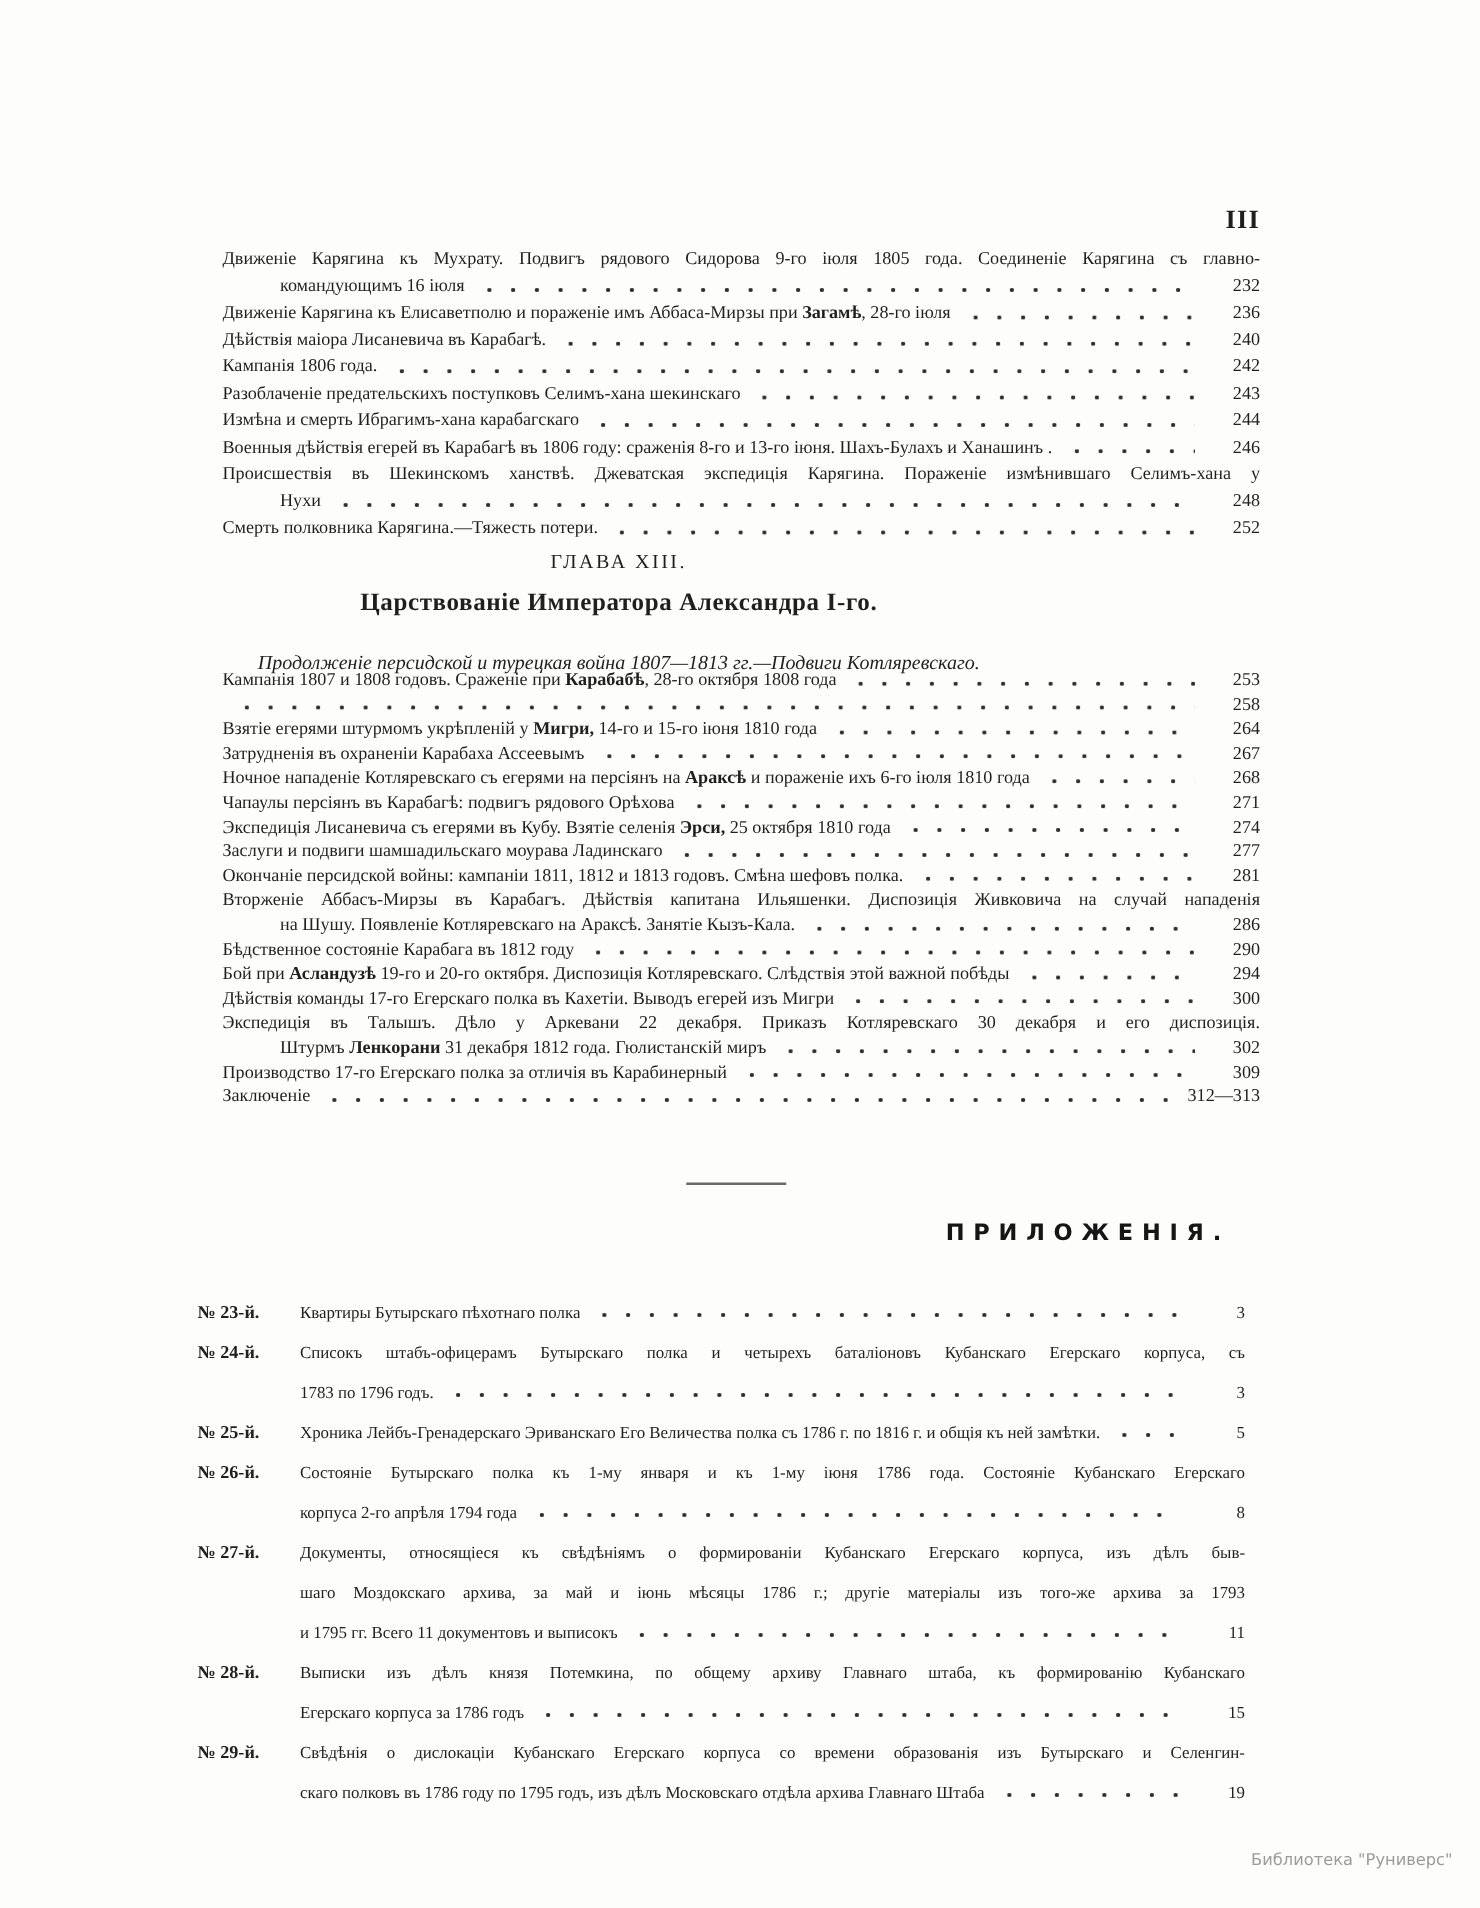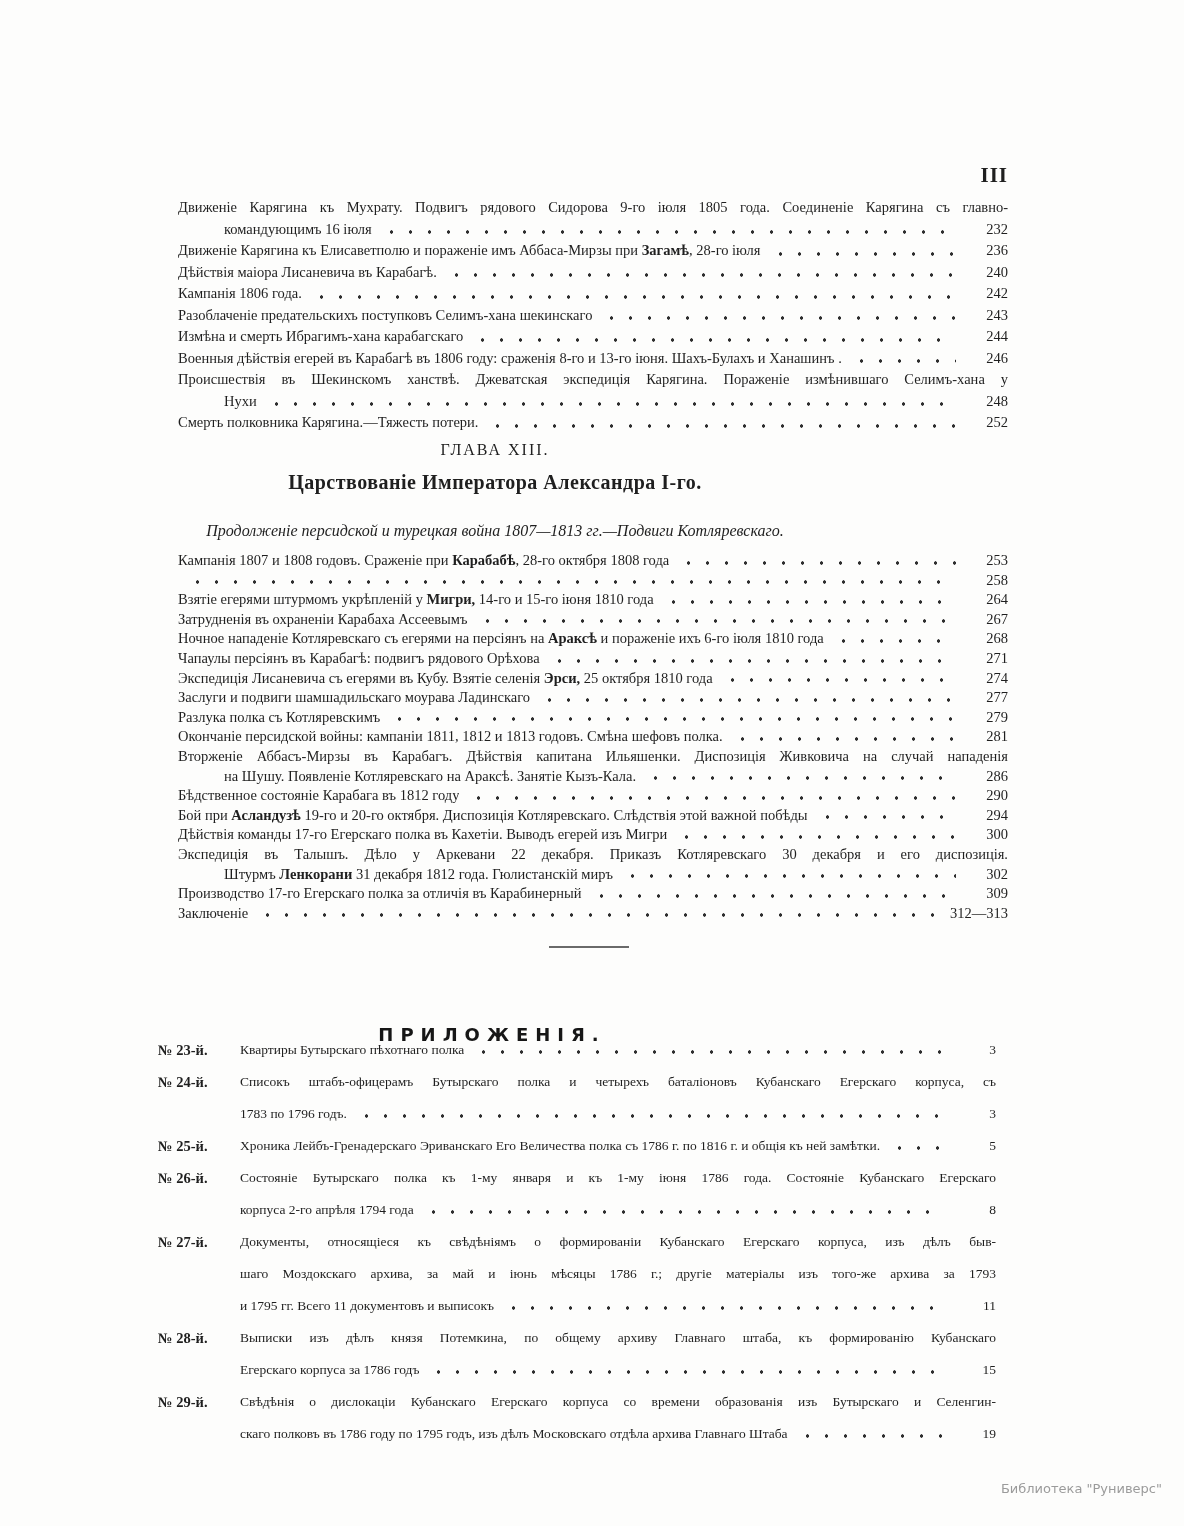--- a/index.html
+++ b/index.html
@@ -4,21 +4,21 @@
 <style>
   html,body{margin:0;padding:0;}
   body{
     width:1184px;height:1526px;position:relative;overflow:hidden;
     background:#fdfdfc;color:#1f1f1f;
     font-family:"Liberation Serif","DejaVu Serif",serif;
   }
   .folio{position:absolute;top:163px;right:176px;font-size:21px;font-weight:bold;letter-spacing:1px;}
   .toc{position:absolute;left:178px;width:830px;font-size:14.5px;}
   #toc1{top:197px;line-height:21.5px;}
-  #toc2{top:551px;line-height:19.6px;}
+  #toc2{top:535px;line-height:19.6px;}
   #appendix-list{top:1028px;left:158px;width:850px;font-size:13.5px;line-height:20px;}
   .entry{margin:0;}
   .line{white-space:nowrap;}
   .lead{text-align:justify;text-align-last:justify;white-space:normal;}
   .cont{padding-left:46px;}
   .last{display:flex;align-items:baseline;}
   .txt{flex:0 1 auto;white-space:nowrap;overflow:hidden;}
   .dots{
     flex:1 1 10px;min-width:6px;align-self:stretch;margin:0 6px 0 8px;
     background-image:radial-gradient(circle,#2e2e2e 1.45px,rgba(0,0,0,0) 1.9px);
@@ -30,23 +30,23 @@
   .i{}
   .app{position:relative;padding-left:70px;}
   .app .lead,.app .last{margin:12px;}
   .app-label{position:absolute;left:0;top:0;font-weight:bold;white-space:nowrap;font-size:14.5px;}
   .chapter-head{position:absolute;top:441px;left:0;width:990px;text-align:center;}
   .kicker{font-size:16px;letter-spacing:2px;}
   .title{font-size:20px;font-weight:bold;margin:12px 0 0;letter-spacing:0.5px;}
   .subtitle{font-size:16px;margin-top:28px;font-style:italic;}
   .divider{position:absolute;top:946px;left:549px;width:80px;border-top:2px solid #6a6a6a;}
   .appendix-head{
-    position:absolute;top:976px;left:0;width:984px;text-align:center;
+    position:absolute;top:976px;left:0;width:984px;text-align:right;
     font-family:"DejaVu Sans","Liberation Sans",sans-serif;
-    font-weight:bold;font-size:18px;letter-spacing:7px;color:#161616;margin-top:48px;
+    font-weight:bold;font-size:18px;letter-spacing:7px;color:#161616;
   }
   .watermark{
     position:absolute;top:1481px;right:22px;
     font-family:"DejaVu Sans","Liberation Sans",sans-serif;
     font-size:13px;color:#9b9b9b;
   }
 </style>
 </head>
 <body>
 
@@ -177,27 +177,20 @@
     </div>
     <div class="entry">
       <div class="line last">
         <span class="txt"><span>Заслуги и подвиги шамшадильскаго моурава Ладинскаго</span></span>
         <span class="dots"></span>
         <span class="pg">277</span>
       </div>
     </div>
     <div class="entry">
       <div class="line last">
-        <span class="txt"><span>Разлука полка съ Котляревскимъ</span></span>
-        <span class="dots"></span>
-        <span class="pg">279</span>
-      </div>
-    </div>
-    <div class="entry">
-      <div class="line last">
         <span class="txt"><span>Окончаніе персидской войны: кампаніи 1811, 1812 и 1813 годовъ. Смѣна шефовъ полка.</span></span>
         <span class="dots"></span>
         <span class="pg">281</span>
       </div>
     </div>
     <div class="entry">
       <div class="line lead"><span>Вторженіе Аббасъ-Мирзы въ Карабагъ. Дѣйствія капитана Ильяшенки. Диспозиція Живковича на случай нападенія</span></div>
       <div class="line last cont">
         <span class="txt"><span>на Шушу. Появленіе Котляревскаго на Араксѣ. Занятіе </span><span class="i">Кызъ-Кала</span><span>.</span></span>
         <span class="dots"></span>

